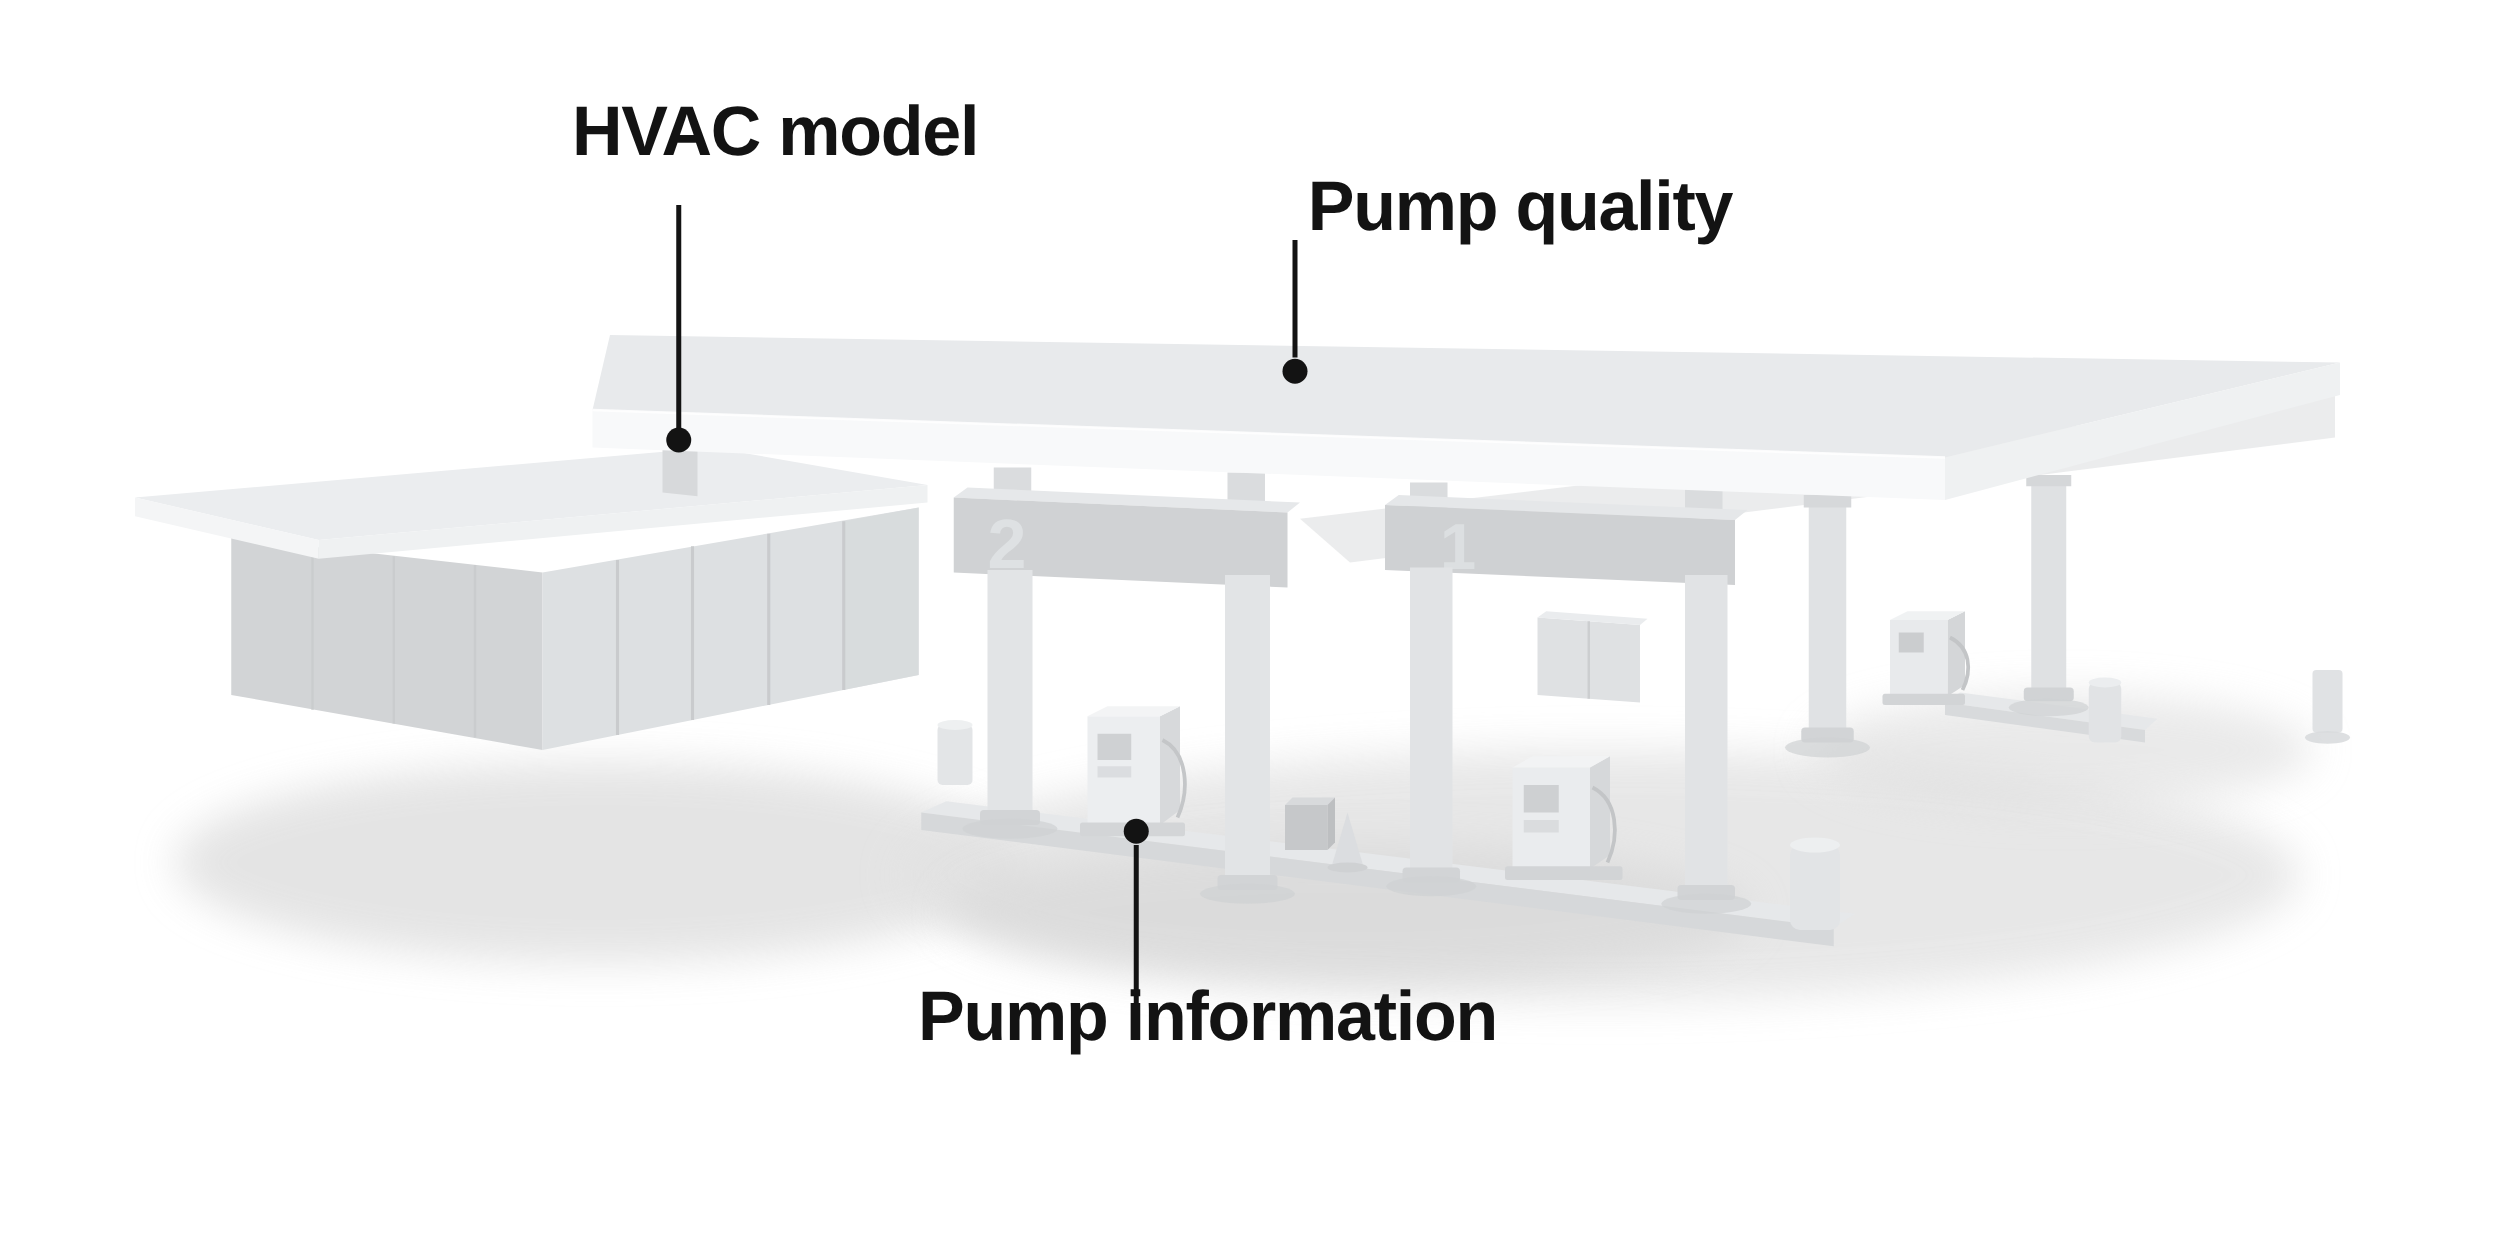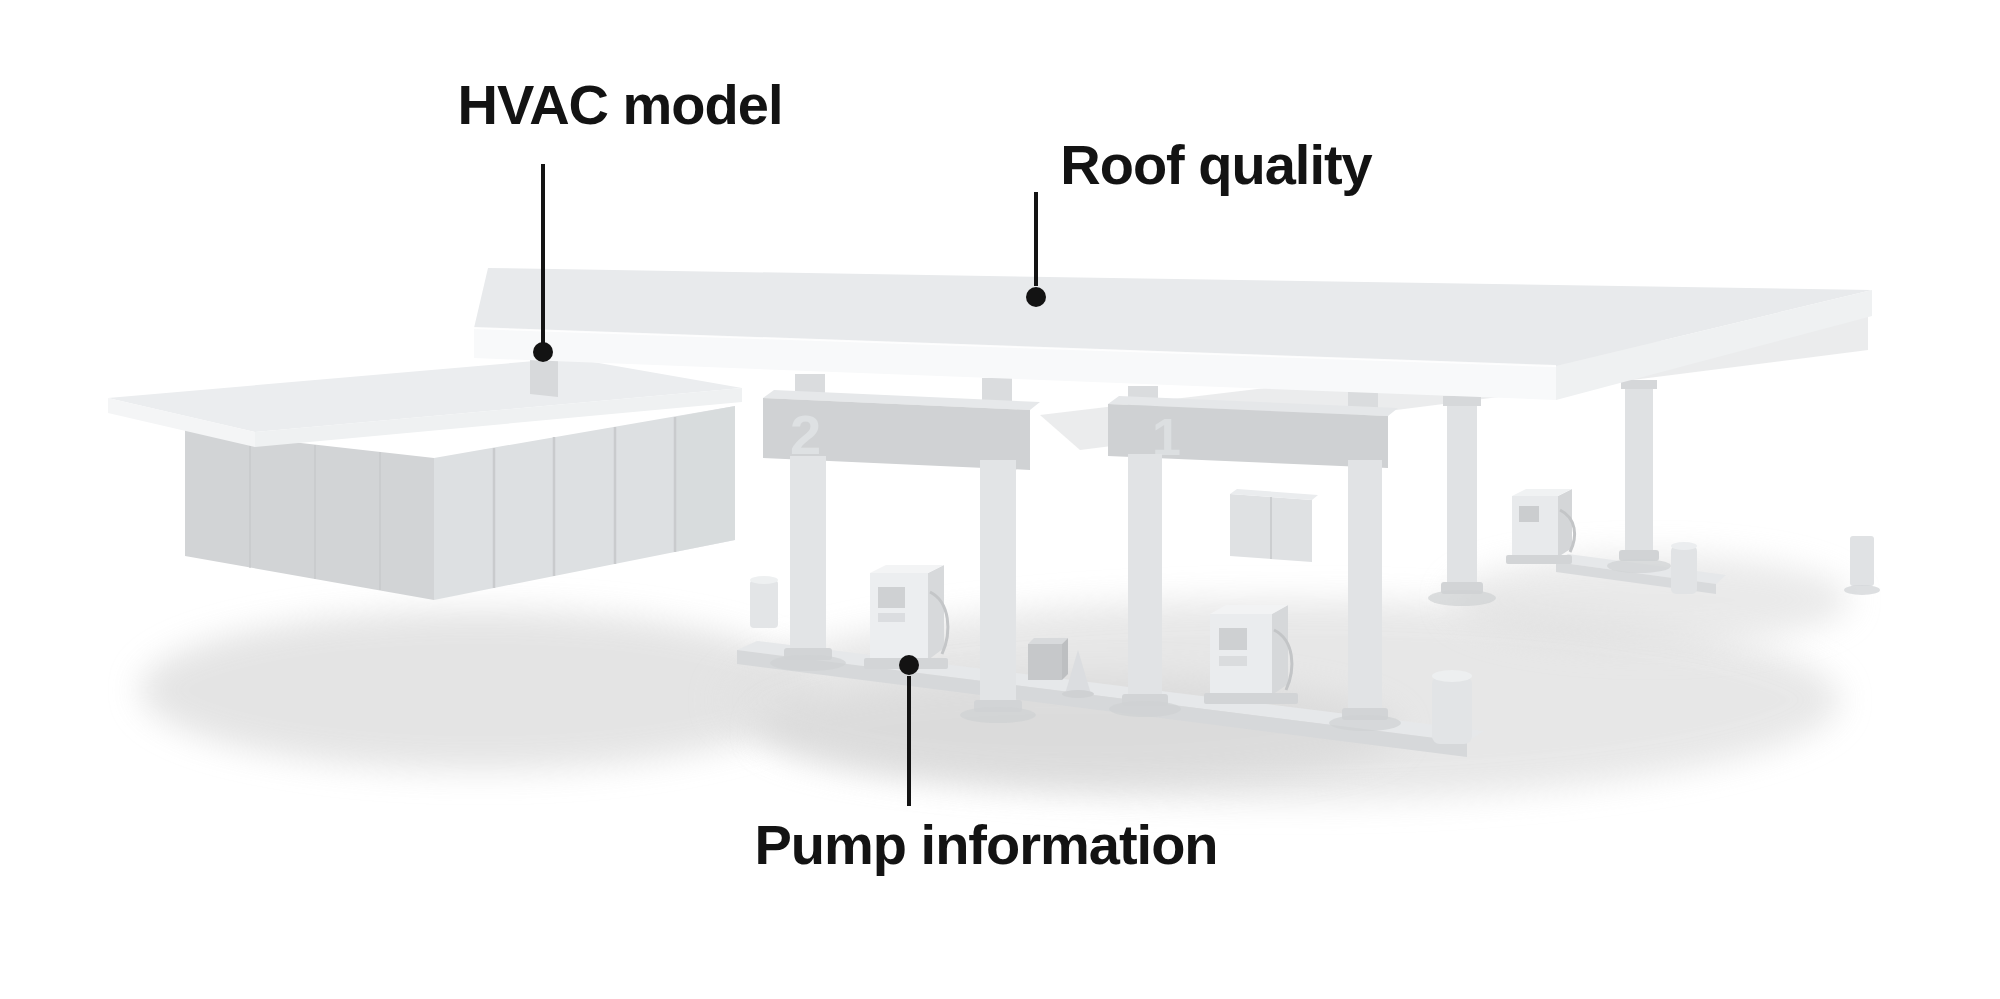--- a/index.html
+++ b/index.html
@@ -185,24 +185,24 @@
     </g>
   </svg>
 
   <div>
     <div class="annotation-label" style="left:620px; top:72px;">HVAC model</div>
     <div class="pointer-line" style="left:541px; top:164px; height:180px;"></div>
     <div class="pointer-dot" style="left:533px; top:342px;"></div>
   </div>
 
   <div>
-    <div class="annotation-label" style="left:1216px; top:132px;">Roof quality</div>
+    <div class="annotation-label" style="left:1216px; top:132px;">Pump quality</div>
     <div class="pointer-line" style="left:1034px; top:192px; height:94px;"></div>
     <div class="pointer-dot" style="left:1026px; top:287px;"></div>
   </div>
 
   <div>
     <div class="pointer-dot" style="left:899px; top:655px;"></div>
     <div class="pointer-line" style="left:907px; top:676px; height:130px;"></div>
-    <div class="annotation-label" style="left:966px; top:812px;margin-left:20px;">Pump information</div>
+    <div class="annotation-label" style="left:966px; top:780px;">Pump information</div>
   </div>
 
 </div>
 
 </body></html>

